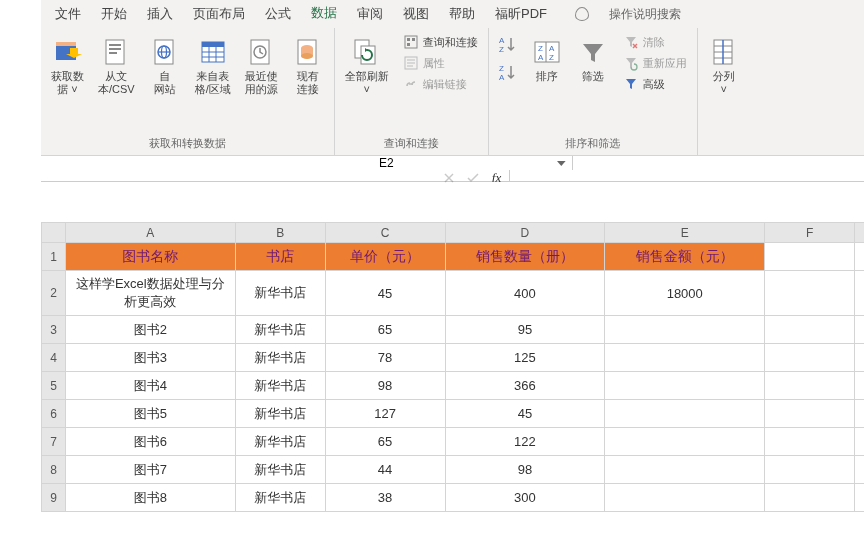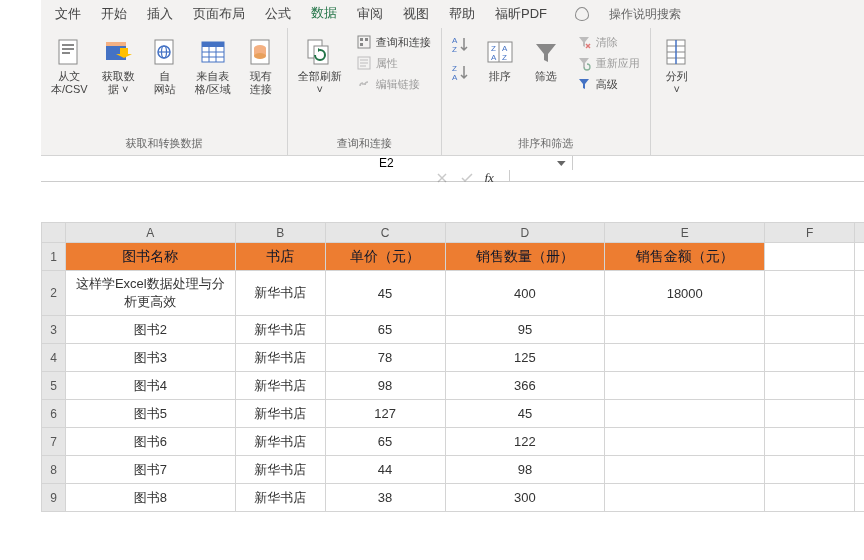--- a/index.html
+++ b/index.html
@@ -26,34 +26,34 @@
 .rbtn.small .lbl { white-space: nowrap; }
 .rbtn.disabled { opacity: 0.5; cursor: default; }
 .vstack { display: flex; flex-direction: column; gap: 1px; }
 
 
 .fbar { display: flex; align-items: center; background: #fff; border-bottom: 1px solid #ccc; height: 26px; flex-direction: column; }
 .name-box { width: 200px; border-right: 1px solid #ccc; display: flex; align-items: center; padding: 0 6px; height: 100%; }
 .name-box input { border: none; outline: none; width: 100%; font-size: 12px; }
 .name-dd { width: 9px; height: 5px; cursor: pointer; }
 .fb-btns { display: flex; align-items: center; border-right: 1px solid #ccc; height: 100%; }
-.fb-btn { width: 24px; display: flex; align-items: center; height: 100%; cursor: pointer; }
+.fb-btn { width: 24px; display: flex; align-items: center; justify-content: center; height: 100%; cursor: pointer; }
 .fb-btn.disabled { opacity: 0.35; cursor: default; }
 .fx { font-style: italic; font-family: "Times New Roman", serif; font-size: 13px; }
 .fb-input { flex: 1; border: none; outline: none; padding: 0 8px; font-size: 12px; height: 100%; }
 
 
 .spacer { height: 40px; background: #fff; }
 .grid-wrap { flex: 1; background: #fff; overflow: hidden; }
 table.grid { border-collapse: collapse; table-layout: fixed; }
 .grid th, .grid td { border: 1px solid #d4d4d4; font-weight: normal; }
 .corner { width: 24px; height: 20px; background: #e6e6e6; }
 .colh { background: #e6e6e6; height: 20px; text-align: center; color: #555; font-size: 12px; }
 .rowh { background: #e6e6e6; width: 24px; text-align: center; color: #555; font-size: 12px; }
-.hdr-cell { background: #ED7D31; color: #0f172a; text-align: center; padding: 4px; font-size: 14px; }
+.hdr-cell { background: #ED7D31; color: #701a75; text-align: center; padding: 4px; font-size: 14px; }
 .data-cell { background: #fff; text-align: center; padding: 4px; font-size: 13px; height: 28px; }
 tr.r1 .data-cell { height: 44px; }
 </style>
 </head>
 <body>
 
 <div class="container">
 
   <div class="tabs">
     <div class="tab">文件</div>
@@ -71,36 +71,36 @@
       <span>操作说明搜索</span>
     </div>
   </div>
 
   <div class="ribbon">
 
     <div class="group">
       <div class="group-ctrls">
         <div class="rbtn">
           <svg class="icon" viewBox="0 0 32 32">
+              <rect x="4" y="10" width="20" height="14" fill="#4472C4"></rect>
+              <rect x="4" y="6" width="20" height="4" fill="#F4B183"></rect>
+              <path d="M22 12 L30 16 L26 16 L26 22 L18 22 L18 16 L14 16 Z" fill="#FFC000" transform="rotate(180 22 17)"></path>
+            </svg>
+          <div class="lbl">获取数
+据 ˅</div>
+        </div>
+        <div class="rbtn">
+          <svg class="icon" viewBox="0 0 32 32">
               <rect x="6" y="4" width="18" height="24" fill="#fff" stroke="#888"></rect>
               <rect x="9" y="8" width="12" height="2" fill="#888"></rect>
               <rect x="9" y="12" width="12" height="2" fill="#888"></rect>
               <rect x="9" y="16" width="8" height="2" fill="#888"></rect>
             </svg>
           <div class="lbl">从文
 本/CSV</div>
-        </div>
-        <div class="rbtn">
-          <svg class="icon" viewBox="0 0 32 32">
-              <rect x="4" y="10" width="20" height="14" fill="#4472C4"></rect>
-              <rect x="4" y="6" width="20" height="4" fill="#F4B183"></rect>
-              <path d="M22 12 L30 16 L26 16 L26 22 L18 22 L18 16 L14 16 Z" fill="#FFC000" transform="rotate(180 22 17)"></path>
-            </svg>
-          <div class="lbl">获取数
-据 ˅</div>
         </div>
         <div class="rbtn">
           <svg class="icon" viewBox="0 0 32 32">
               <rect x="6" y="4" width="18" height="24" fill="#fff" stroke="#888"></rect>
               <circle cx="15" cy="16" r="6" fill="none" stroke="#4472C4" stroke-width="1.5"></circle>
               <ellipse cx="15" cy="16" rx="2.5" ry="6" fill="none" stroke="#4472C4" stroke-width="1.2"></ellipse>
               <line x1="9" y1="16" x2="21" y2="16" stroke="#4472C4" stroke-width="1.2"></line>
             </svg>
           <div class="lbl">自
 网站</div>
@@ -109,20 +109,29 @@
           <svg class="icon" viewBox="0 0 32 32">
               <rect x="5" y="6" width="22" height="20" fill="#fff" stroke="#4472C4"></rect>
               <rect x="5" y="6" width="22" height="5" fill="#4472C4"></rect>
               <line x1="12" y1="6" x2="12" y2="26" stroke="#4472C4"></line>
               <line x1="19" y1="6" x2="19" y2="26" stroke="#4472C4"></line>
               <line x1="5" y1="16" x2="27" y2="16" stroke="#4472C4"></line>
               <line x1="5" y1="21" x2="27" y2="21" stroke="#4472C4"></line>
             </svg>
           <div class="lbl">来自表
 格/区域</div>
+        </div>
+        <div class="rbtn">
+          <svg class="icon" viewBox="0 0 32 32">
+              <rect x="6" y="4" width="18" height="24" fill="#fff" stroke="#888"></rect>
+              <circle cx="15" cy="16" r="6" fill="none" stroke="#888" stroke-width="1.5"></circle>
+              <path d="M15 12 L15 16 L18 18" stroke="#888" stroke-width="1.5" fill="none"></path>
+            </svg>
+          <div class="lbl">最近使
+用的源</div>
         </div>
         <div class="rbtn">
           <svg class="icon" viewBox="0 0 32 32">
               <rect x="6" y="4" width="18" height="24" fill="#fff" stroke="#888"></rect>
               <ellipse cx="15" cy="12" rx="6" ry="3" fill="#F4B183"></ellipse>
               <rect x="9" y="12" width="12" height="8" fill="#F4B183"></rect>
               <ellipse cx="15" cy="20" rx="6" ry="3" fill="#E8A05C"></ellipse>
             </svg>
           <div class="lbl">现有
 连接</div>

